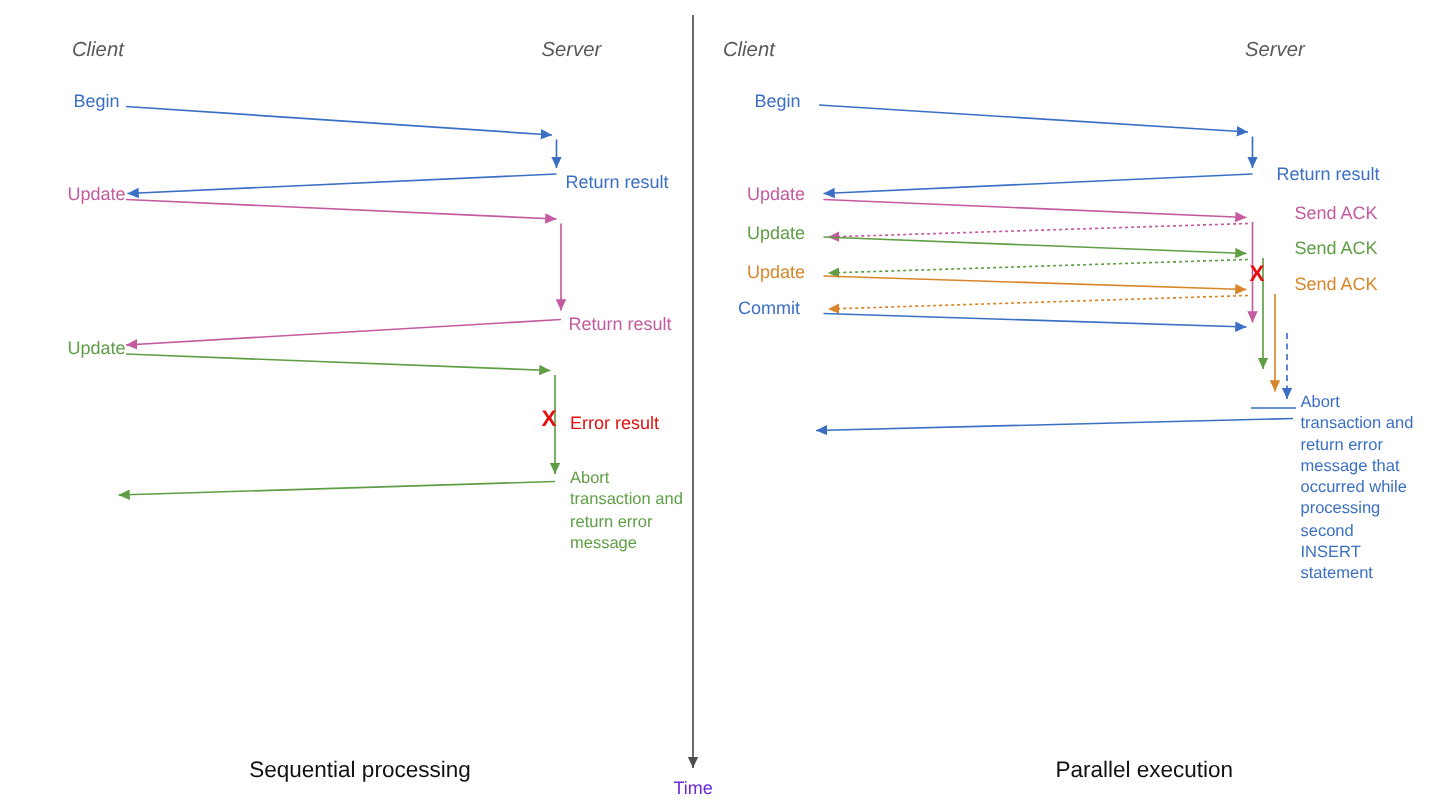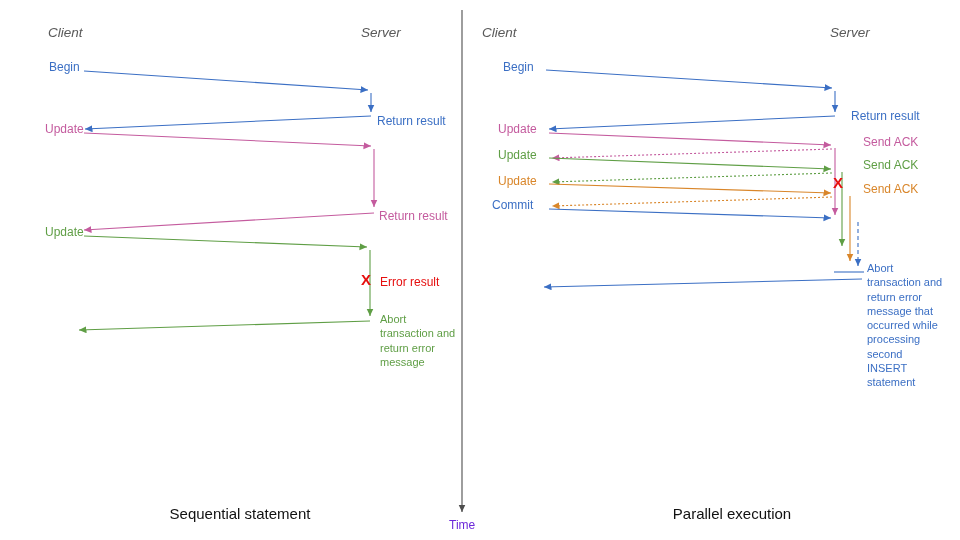--- a/index.html
+++ b/index.html
@@ -88,31 +88,31 @@
   <div class="label hdr" style="left:48px;top:25px">Client</div>
   <div class="label hdr" style="left:361px;top:25px">Server</div>
   <div class="label c-blue" style="left:49px;top:61px">Begin</div>
   <div class="label c-blue" style="left:377px;top:115px">Return result</div>
   <div class="label c-pink" style="left:45px;top:123px">Update</div>
   <div class="label c-pink" style="left:379px;top:210px">Return result</div>
   <div class="label c-green" style="left:45px;top:226px">Update</div>
   <div class="label xmark" style="left:361px;top:271px">X</div>
   <div class="label c-red" style="left:380px;top:276px">Error result</div>
   <div class="label wrap c-green" style="left:380px;top:312px;width:80px">Abort transaction and return error message</div>
-  <div class="label title" style="left:150px;top:505px;width:180px;text-align:center">Sequential statement</div>
+  <div class="label title" style="left:150px;top:505px;width:180px;text-align:center">Sequential processing</div>
 
   <div class="label hdr" style="left:482px;top:25px">Client</div>
   <div class="label hdr" style="left:830px;top:25px">Server</div>
   <div class="label c-blue" style="left:503px;top:61px">Begin</div>
   <div class="label c-blue" style="left:851px;top:110px">Return result</div>
   <div class="label c-pink" style="left:498px;top:123px">Update</div>
   <div class="label c-pink" style="left:863px;top:136px">Send ACK</div>
   <div class="label c-green" style="left:498px;top:149px">Update</div>
   <div class="label c-green" style="left:863px;top:159px">Send ACK</div>
   <div class="label c-orange" style="left:498px;top:175px">Update</div>
   <div class="label c-orange" style="left:863px;top:183px">Send ACK</div>
   <div class="label c-blue" style="left:492px;top:199px">Commit</div>
   <div class="label xmark" style="left:833px;top:174px">X</div>
   <div class="label wrap c-blue" style="left:867px;top:261px;width:76px">Abort transaction and return error message that occurred while processing second INSERT statement</div>
-  <div class="label title" style="left:642px;top:505px;width:180px;text-align:center">Parallel execution</div>
+  <div class="label title" style="left:642px;top:505px;width:180px;text-align:right">Parallel execution</div>
 
   <div class="label c-axis" style="left:449px;top:519px;color:#6d28d9">Time</div>
 </div>
 
 </body></html>

